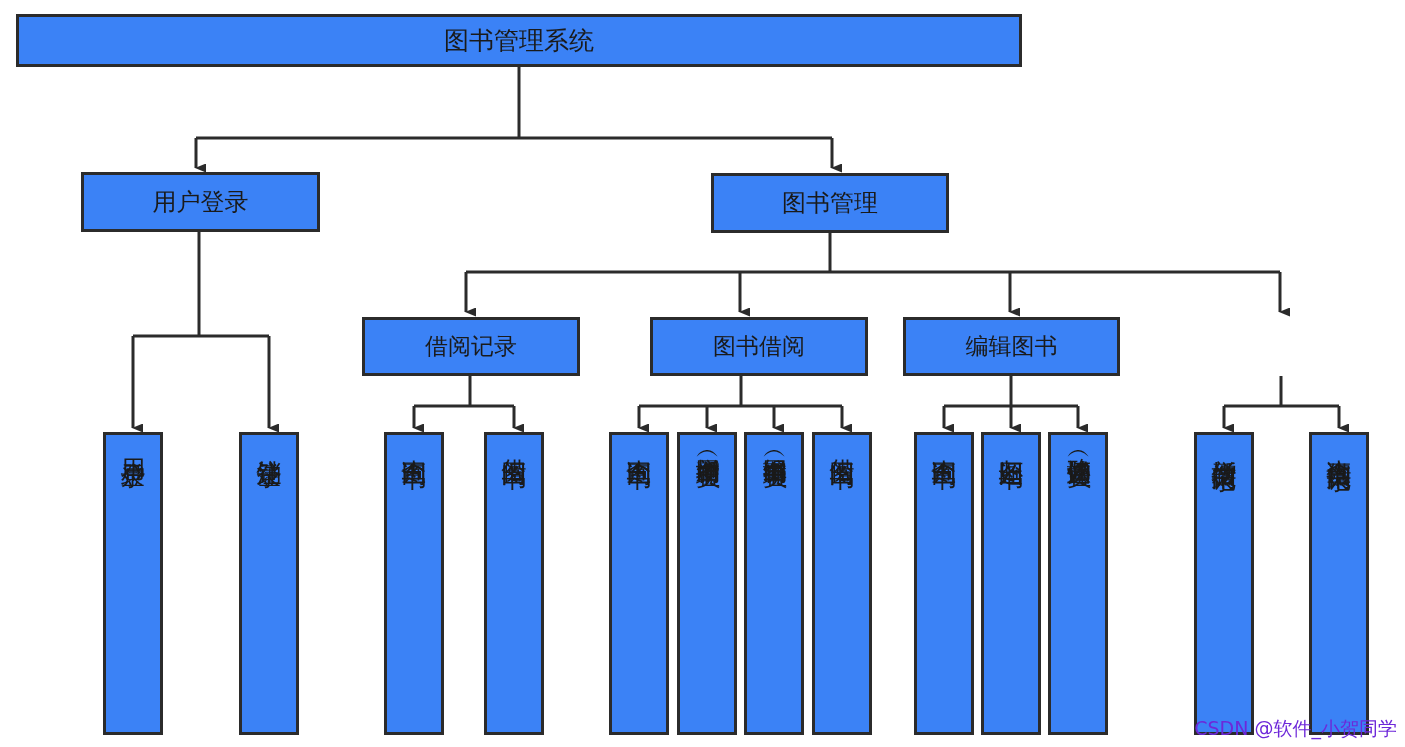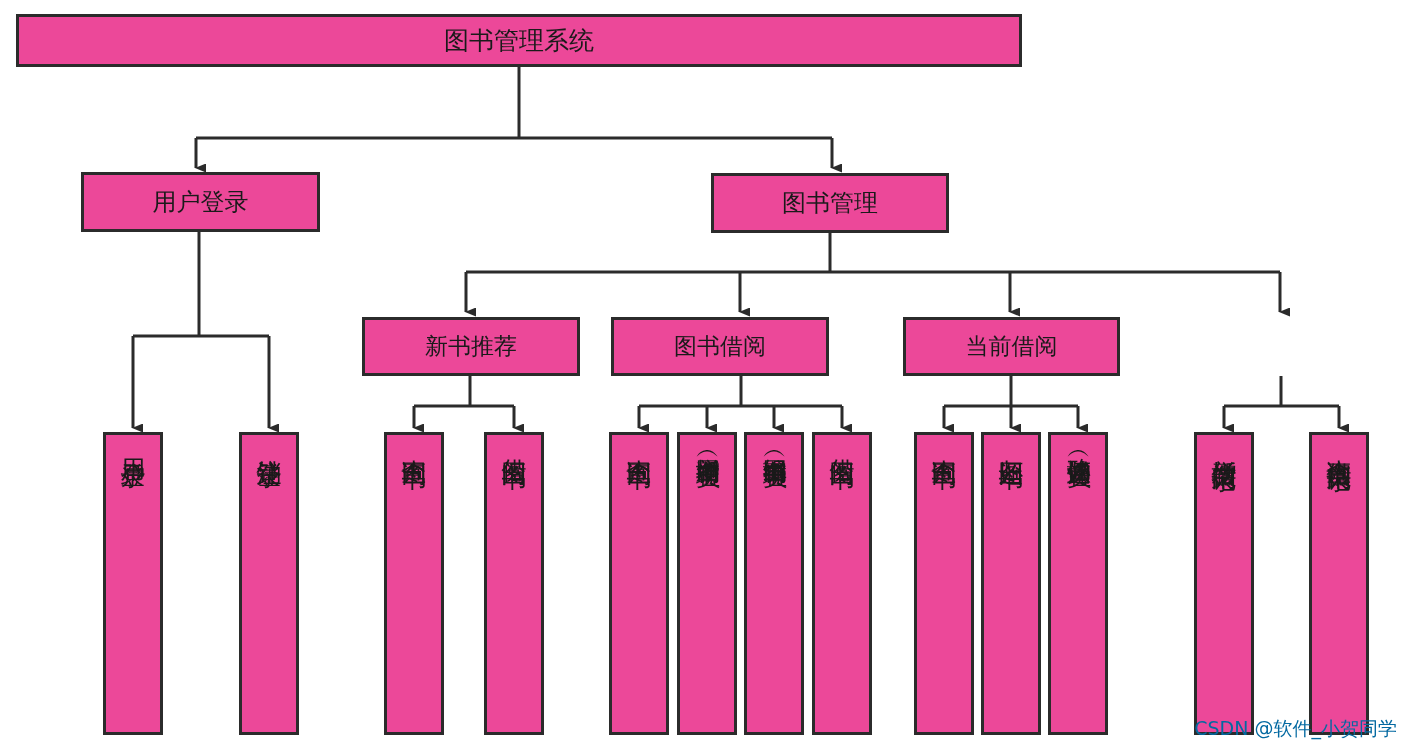--- a/index.html
+++ b/index.html
@@ -8,21 +8,21 @@
     background:#ffffff;
     font-family:"DejaVu Sans","Liberation Sans",sans-serif;
     overflow:hidden;
   }
   #canvas{position:relative;width:1405px;height:747px;}
   svg.wires{position:absolute;left:0;top:0;width:1405px;height:747px;pointer-events:none;}
 
   .node{
     position:absolute;
     box-sizing:border-box;
-    background:#ec4899;
+    background:#3b82f6;
     border:3px solid #2b2b2b;
     display:flex;align-items:center;justify-content:center;
     color:#1a1a1a;
     z-index:2;
   }
   .node.root{font-size:25px;}
   .node.l2{font-size:24px;}
   .node.l3{font-size:23px;}
 
   .node.leaf{
@@ -39,21 +39,21 @@
     letter-spacing:2px;
     white-space:nowrap;
     color:#1a1a1a;
   }
   .vtext.tall{font-size:24px;letter-spacing:1px;}
 
   .watermark{
     position:absolute;
     right:8px;bottom:5px;
     font-size:19px;
-    color:#0369a1;
+    color:#6d28d9;
     z-index:5;
     white-space:nowrap;
   }
 </style>
 </head>
 <body>
 
 <div id="canvas">
 
   <svg class="wires" viewBox="0 0 1405 747">
@@ -111,27 +111,27 @@
   </div>
 
   <div class="node l2" style="left:81px;top:172px;width:239px;height:60px;">
     <span>用户登录</span>
   </div>
   <div class="node l2" style="left:711px;top:173px;width:238px;height:60px;align-items:center;">
     <span>图书管理</span>
   </div>
 
   <div class="node l3" style="left:362px;top:317px;width:218px;height:59px;">
-    <span>新书推荐</span>
+    <span>借阅记录</span>
   </div>
-  <div class="node l3" style="left:611px;top:317px;width:218px;height:59px;justify-content:center;">
+  <div class="node l3" style="left:650px;top:317px;width:218px;height:59px;justify-content:center;">
     <span>图书借阅</span>
   </div>
   <div class="node l3" style="left:903px;top:317px;width:217px;height:59px;">
-    <span>当前借阅</span>
+    <span>编辑图书</span>
   </div>
 
   <div class="node leaf" style="left:103px;top:432px;width:60px;height:303px;">
     <span class="vtext">用户登录</span>
   </div>
   <div class="node leaf" style="left:239px;top:432px;width:60px;height:303px;">
     <span class="vtext">注销登录</span>
   </div>
 
   <div class="node leaf" style="left:384px;top:432px;width:60px;height:303px;">

